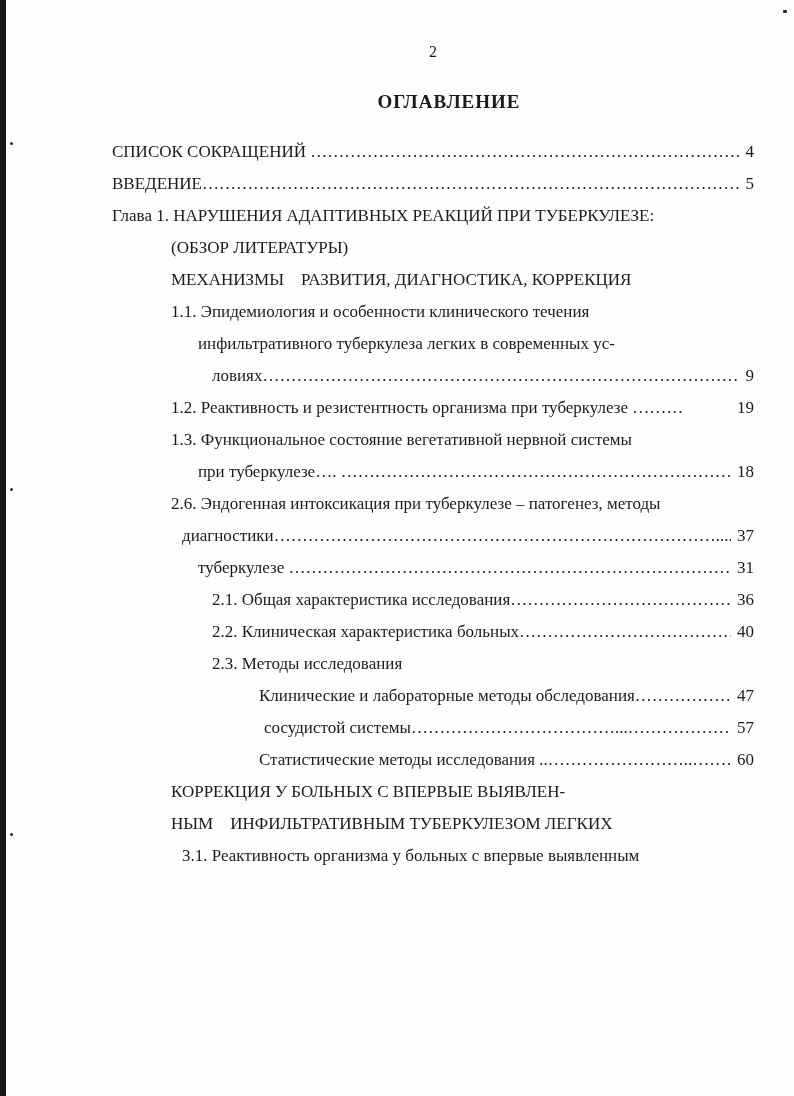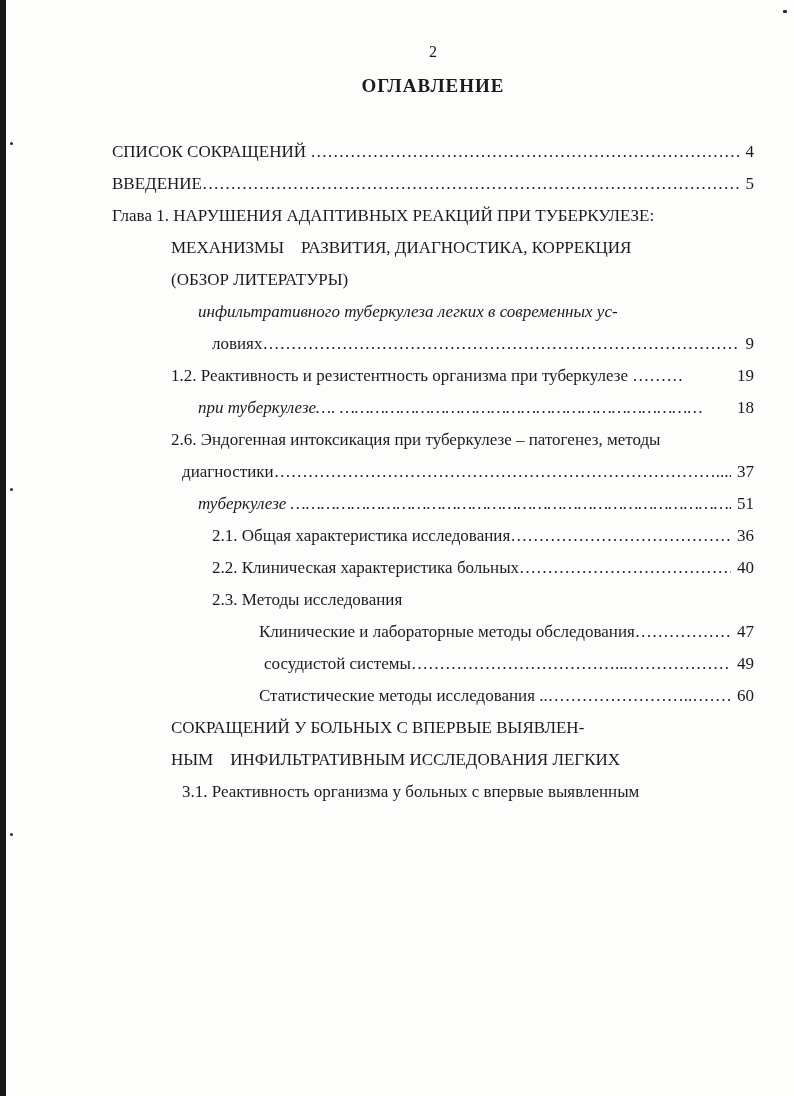--- a/index.html
+++ b/index.html
@@ -49,21 +49,21 @@
     width: 642px;
     text-align: center;
     font-size: 16px;
     line-height: 20px;
   }
   .doc-title {
     position: absolute;
     left: 112px;
     top: 74px;
     width: 642px;
-    margin: 0;
+    margin: 16px;
     text-align: center;
     font-size: 19px;
     font-weight: bold;
     letter-spacing: 1px;
     line-height: 24px;
   }
   .toc {
     position: absolute;
     left: 112px;
     top: 136px;
@@ -86,21 +86,21 @@
     flex: 0 0 auto;
     white-space: nowrap;
     padding-left: 6px;
   }
   .entry-page:empty { display: none; }
 
   
   .i0 .entry-text { padding-left: 0; }
   .i1 .entry-text { padding-left: 59px; }
   .i2 .entry-text { padding-left: 70px; }
-  .i3 .entry-text { padding-left: 86px; font-style: italic; }
+  .i3 .entry-text { padding-left: 86px; }
   .i4 .entry-text { padding-left: 100px; }
   .i5 .entry-text { padding-left: 147px; }
   .i6 .entry-text { padding-left: 152px; }
 </style>
 </head>
 <body>
 
 <div class="scan-page">
 
   <div class="edge-strip"></div>
@@ -121,85 +121,93 @@
     </div>
     <div class="toc-row i0">
       <span class="entry-text">ВВЕДЕНИЕ…………………………………………………………………………………………</span>
       <span class="entry-page">5</span>
     </div>
     <div class="toc-row i0">
       <span class="entry-text">Глава 1. НАРУШЕНИЯ АДАПТИВНЫХ РЕАКЦИЙ ПРИ ТУБЕРКУЛЕЗЕ:</span>
 
     </div>
     <div class="toc-row i1">
+      <span class="entry-text">(ОБЗОР ЛИТЕРАТУРЫ)</span>
+
+    </div>
+    <div class="toc-row i1">
       <span class="entry-text">МЕХАНИЗМЫ    РАЗВИТИЯ, ДИАГНОСТИКА, КОРРЕКЦИЯ</span>
 
     </div>
     <div class="toc-row i1">
-      <span class="entry-text">(ОБЗОР ЛИТЕРАТУРЫ)</span>
+      <span class="entry-text">1.1. Эпидемиология и особенности клинического течения</span>
 
     </div>
     <div class="toc-row i3">
       <span class="entry-text">инфильтративного туберкулеза легких в современных ус-</span>
 
     </div>
     <div class="toc-row i4">
       <span class="entry-text">ловиях……………………………………………………………………………………</span>
       <span class="entry-page">9</span>
     </div>
     <div class="toc-row i1">
       <span class="entry-text">1.2. Реактивность и резистентность организма при туберкулезе ………</span>
       <span class="entry-page">19</span>
+    </div>
+    <div class="toc-row i1">
+      <span class="entry-text">1.3. Функциональное состояние вегетативной нервной системы</span>
+
     </div>
     <div class="toc-row i3">
       <span class="entry-text">при туберкулезе…. ………………………………………………………………</span>
       <span class="entry-page">18</span>
     </div>
     <div class="toc-row i1">
       <span class="entry-text">2.6. Эндогенная интоксикация при туберкулезе – патогенез, методы</span>
 
     </div>
     <div class="toc-row i2">
       <span class="entry-text">диагностики……………………………………………………………………....…………</span>
       <span class="entry-page">37</span>
     </div>
     <div class="toc-row i3">
       <span class="entry-text">туберкулезе ………………………………………………………………………………</span>
-      <span class="entry-page">51</span>
+      <span class="entry-page">31</span>
     </div>
     <div class="toc-row i4">
       <span class="entry-text">2.1. Общая характеристика исследования…………………………………………</span>
       <span class="entry-page">36</span>
     </div>
     <div class="toc-row i4">
       <span class="entry-text">2.2. Клиническая характеристика больных………………………………………</span>
       <span class="entry-page">40</span>
     </div>
     <div class="toc-row i4">
       <span class="entry-text">2.3. Методы исследования</span>
 
     </div>
     <div class="toc-row i5">
       <span class="entry-text">Клинические и лабораторные методы обследования………………………</span>
       <span class="entry-page">47</span>
     </div>
     <div class="toc-row i6">
       <span class="entry-text">сосудистой системы………………………………...……………………………</span>
-      <span class="entry-page">49</span>
+      <span class="entry-page">57</span>
     </div>
     <div class="toc-row i5">
       <span class="entry-text">Статистические методы исследования ..……………………..………………</span>
       <span class="entry-page">60</span>
     </div>
     <div class="toc-row i1">
-      <span class="entry-text">СОКРАЩЕНИЙ У БОЛЬНЫХ С ВПЕРВЫЕ ВЫЯВЛЕН-</span>
-
-    </div>
-    <div class="toc-row i1">
-      <span class="entry-text">НЫМ    ИНФИЛЬТРАТИВНЫМ ИССЛЕДОВАНИЯ ЛЕГКИХ</span>
+      <span class="entry-text">КОРРЕКЦИЯ У БОЛЬНЫХ С ВПЕРВЫЕ ВЫЯВЛЕН-</span>
+
+    </div>
+    <div class="toc-row i1">
+      <span class="entry-text">НЫМ    ИНФИЛЬТРАТИВНЫМ ТУБЕРКУЛЕЗОМ ЛЕГКИХ</span>
 
     </div>
     <div class="toc-row i2">
       <span class="entry-text">3.1. Реактивность организма у больных с впервые выявленным</span>
 
     </div>
 
   </div>
 </div>
 

